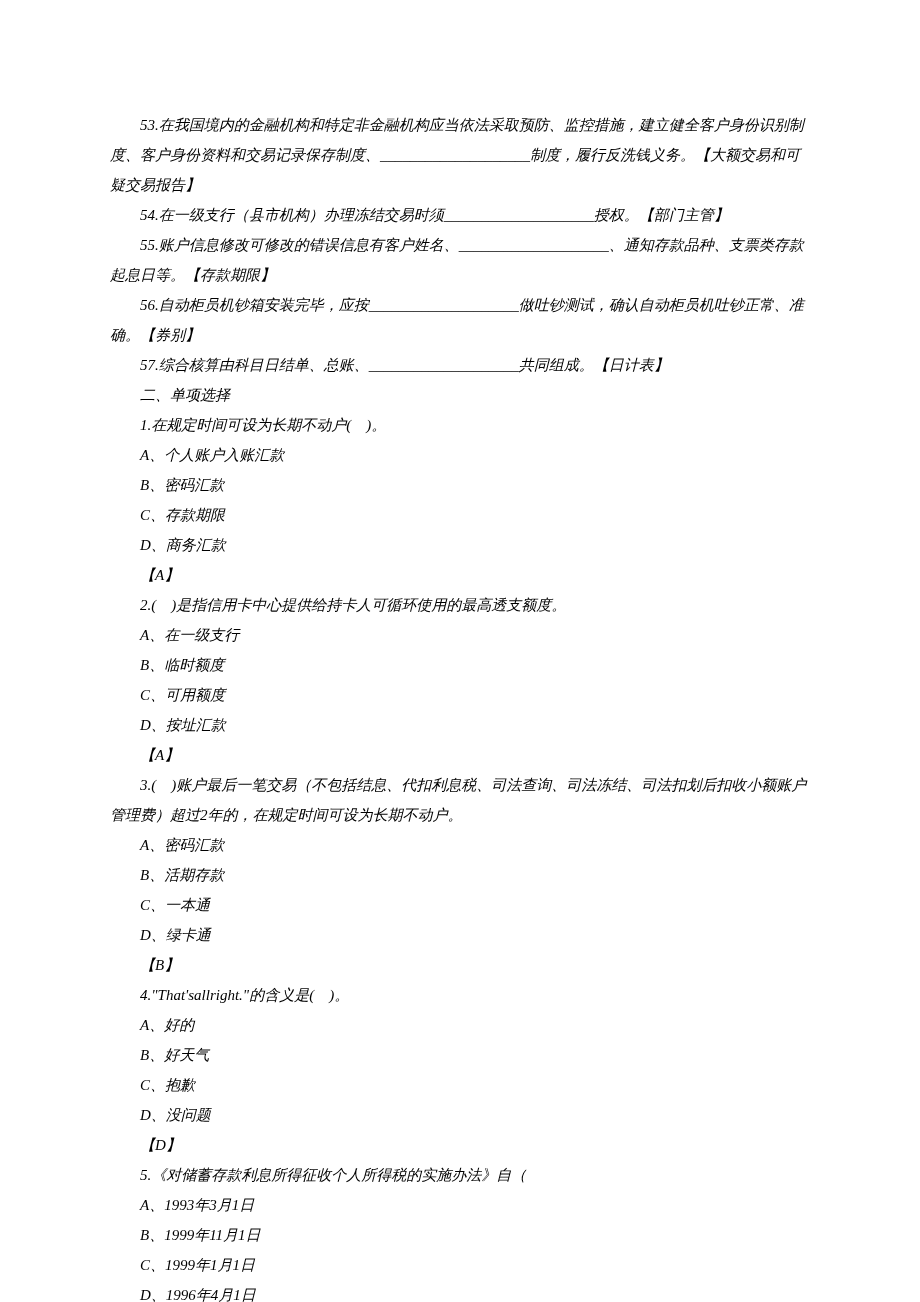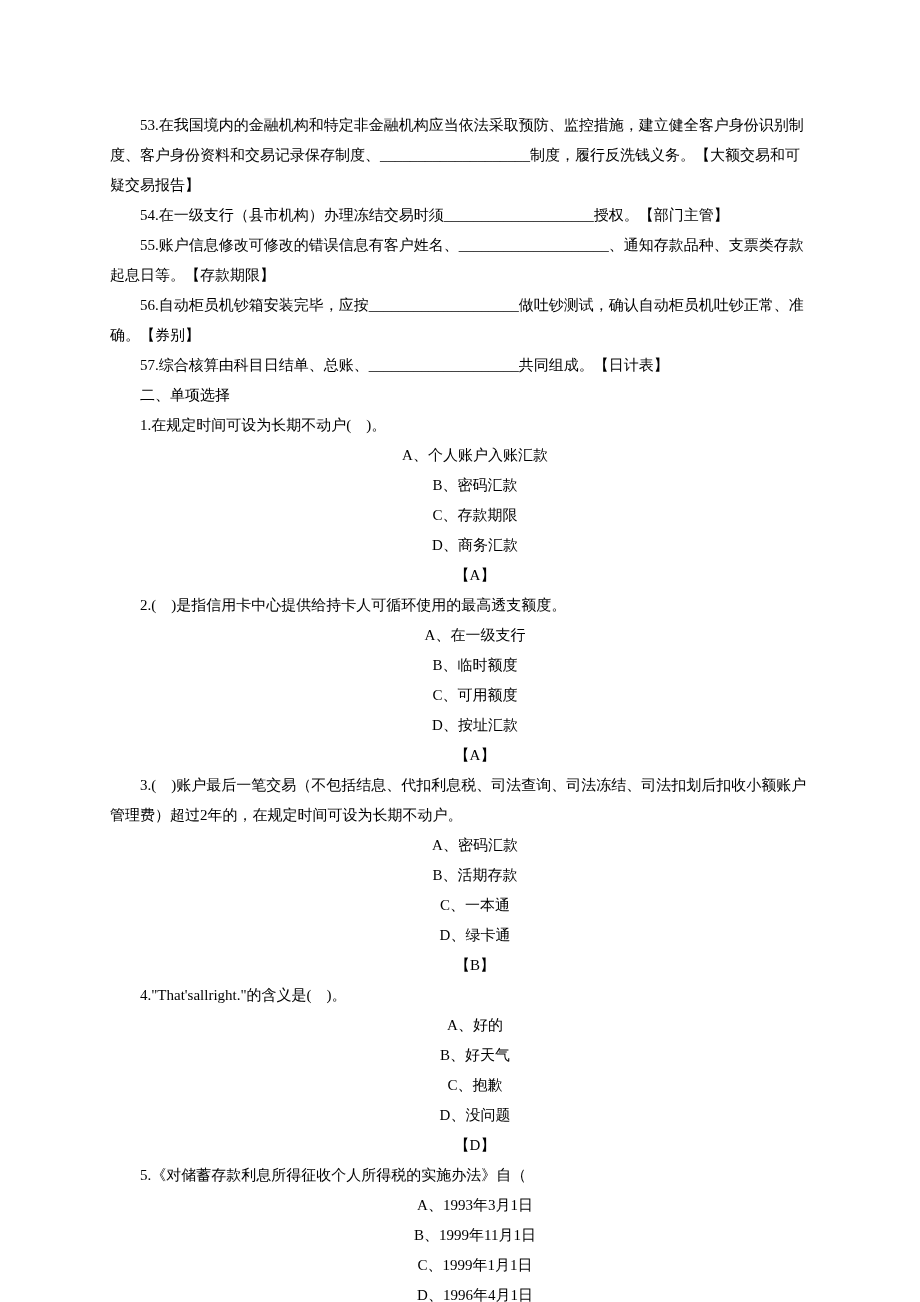--- a/index.html
+++ b/index.html
@@ -1,26 +1,26 @@
 <!DOCTYPE html>
 <html><head>
   <meta charset="utf-8">
   <style>
-    * { margin: 0; padding: 0; box-sizing: border-box; }
+    * { margin: 0; padding: 0; box-sizing: border-box; font-style: italic; }
     body {
       width: 920px;
       background: #fff;
       font-family: "SimSun", "宋体", serif;
       font-size: 15px;
       line-height: 2.0;
       color: #000;
       padding: 110px 110px 60px 110px;
     }
     .para { text-indent: 2em; }
-    .opt { text-indent: 2em; text-align: center; }
+    .opt { text-indent: 2em; }
   </style>
 </head>
 <body>
 
 <div class="para"><span>53</span>.<span>在我国境内的金融机构和特定非金融机构应当依法采取预防、监控措施，建立健全客户身份识别制度、客户身份资料和交易记录保存制度、____________________制度，履行反洗钱义务。【大额交易和可疑交易报告】</span></div>
 <div class="para"><span>54</span>.<span>在一级支行（县市机构）办理冻结交易时须____________________授权。【部门主管】</span></div>
 <div class="para"><span>55</span>.<span>账户信息修改可修改的错误信息有客户姓名、____________________、通知存款品种、支票类存款起息日等。【存款期限】</span></div>
 <div class="para"><span>56</span>.<span>自动柜员机钞箱安装完毕，应按____________________做吐钞测试，确认自动柜员机吐钞正常、准确。【券别】</span></div>
 <div class="para"><span>57</span>.<span>综合核算由科目日结单、总账、____________________共同组成。【日计表】</span></div>
 

